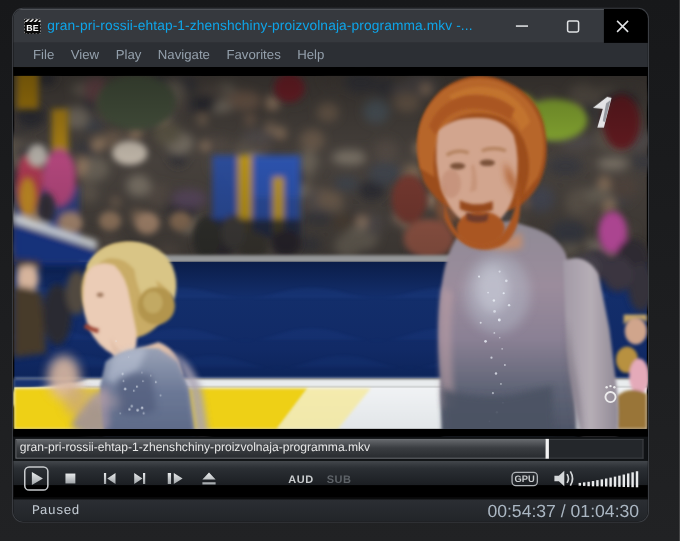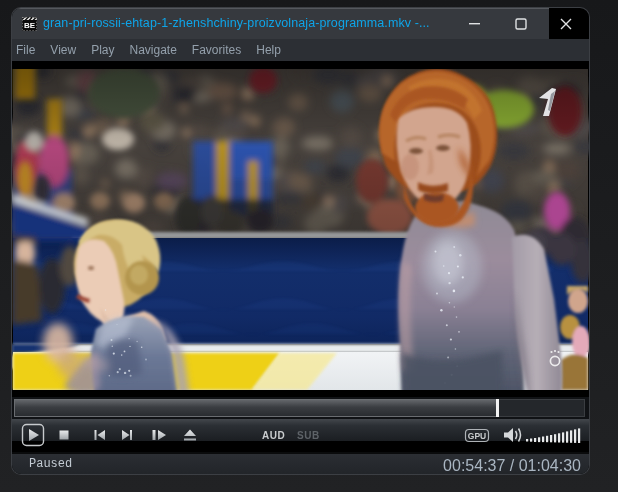--- a/index.html
+++ b/index.html
@@ -41,21 +41,21 @@
     <svg class="winbtn" style="left:440px" width="46" height="30">
         <rect x="17" y="14" width="11" height="1.4" fill="#e0e2e4"></rect>
       </svg>
     <svg class="winbtn" style="left:486px" width="46" height="30">
         <rect x="18" y="10" width="10" height="10" rx="1.5" fill="none" stroke="#e0e2e4" stroke-width="1.4"></rect>
       </svg>
     <svg class="winbtn" style="left:531px" width="46" height="30">
         <path d="M18 10 L28 20 M28 10 L18 20" stroke="#e0e2e4" stroke-width="1.4"></path>
       </svg>
   </div>
-  <div id="menubar" style="padding-left:4px;box-sizing:border-box;">
+  <div id="menubar" style="padding-left:18px;box-sizing:border-box;">
     <span class="mi">File</span><span class="mi">View</span><span class="mi">Play</span><span class="mi">Navigate</span><span class="mi">Favorites</span><span class="mi">Help</span>
   </div>
   <svg id="vid" viewBox="0 0 577 336" preserveAspectRatio="none">
     <defs>
       <filter id="b3" x="-40%" y="-40%" width="180%" height="180%">
           <feGaussianBlur stdDeviation="3"></feGaussianBlur>
         </filter>
         <filter id="b4" x="-40%" y="-40%" width="180%" height="180%">
           <feGaussianBlur stdDeviation="4.5"></feGaussianBlur>
         </filter>
@@ -499,20 +499,21 @@
       <circle cx="546.5" cy="291" r="1.1" fill="#f5f5f5"></circle>
     </g>
 
     <rect x="0" y="0" width="577" height="8" fill="#000"></rect>
     <rect x="0" y="329" width="577" height="7" fill="#000"></rect>
   </svg>
   <div id="seekwrap">
     <div id="seekfill"></div>
     <div id="seekrest"></div>
     <div id="thumb"></div>
+    <div id="fname">gran-pri-rossii-ehtap-1-zhenshchiny-proizvolnaja-programma.mkv</div>
   </div>
   <div id="ctrl">
     <svg width="577" height="33" viewBox="0 0 577 33">
       <defs>
         <linearGradient id="btn" x1="0" y1="0" x2="0" y2="1">
           <stop offset="0" stop-color="#e9ebec"></stop>
             <stop offset="1" stop-color="#9fa4a8"></stop>
         </linearGradient>
       </defs>
       <rect x="10.5" y="5.5" width="21" height="21" rx="4" fill="none" stroke="#c7cacd" stroke-width="1.4"></rect>

